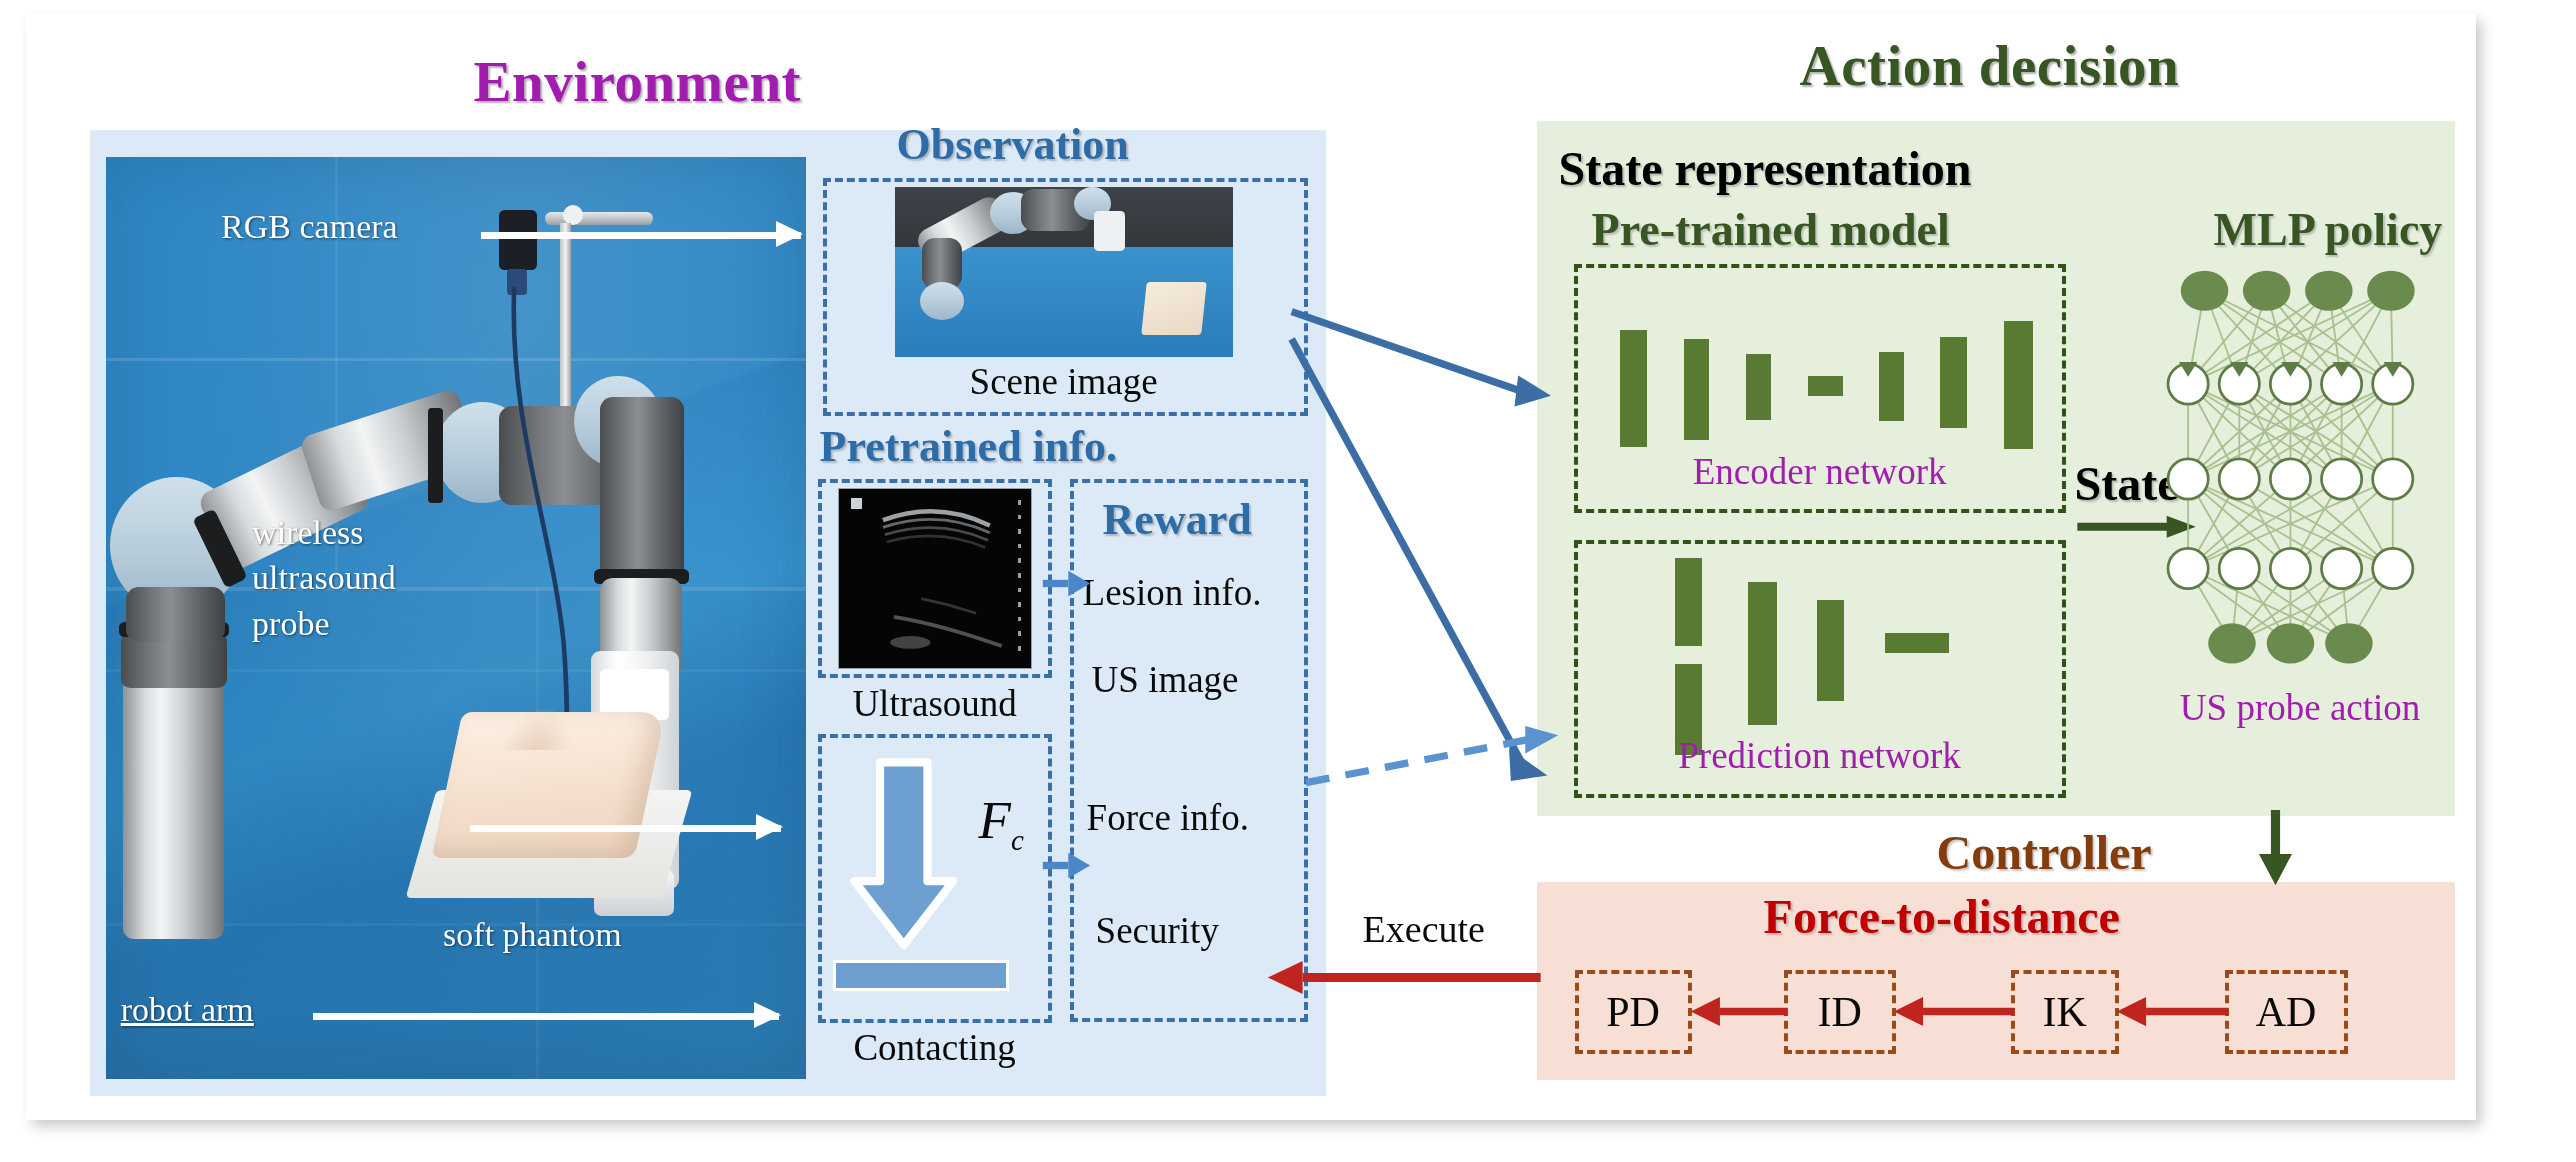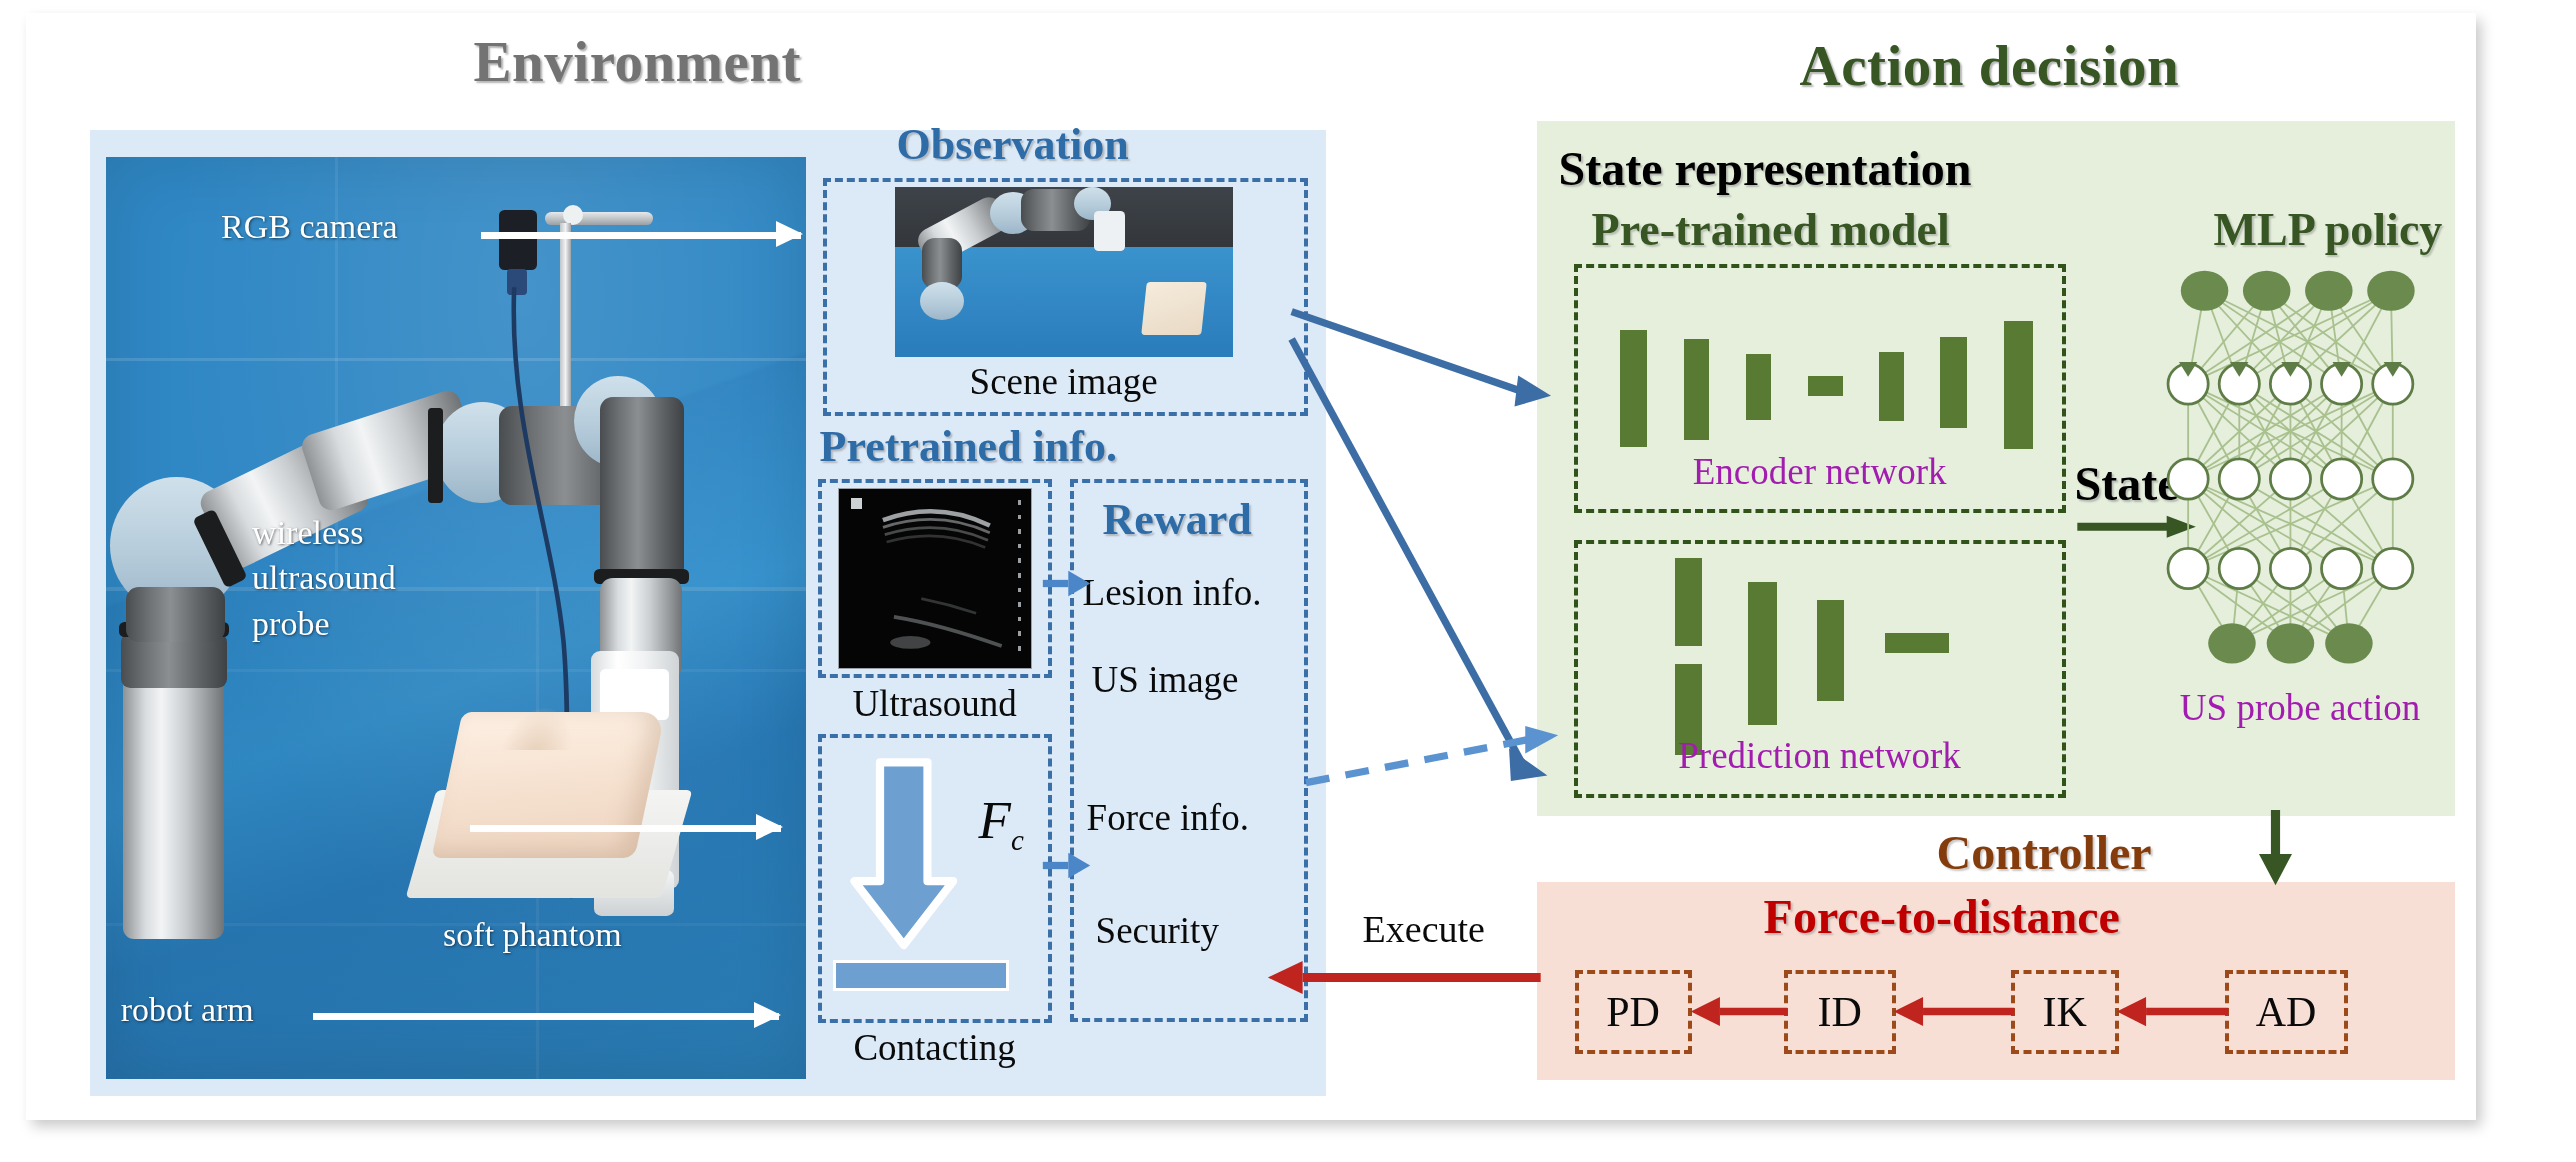--- a/index.html
+++ b/index.html
@@ -12,21 +12,21 @@
   }
 
   .abs { position:absolute; }
 
   
   .sect-title {
     font-weight:bold; letter-spacing:0.5px;
     text-shadow: 1.8px 1.8px 1.8px rgba(120,120,120,0.55);
     white-space:nowrap;
   }
-  #env-title   { left:448px;  top:16px;  font-size:57px; color:#737373;text-align:right; }
+  #env-title   { left:448px;  top:36px;  font-size:57px; color:#a21caf;text-align:right; }
   #act-title   { left:1774px; top:20px;  font-size:57px; color:#375623; }
 
   
   #env-panel {
     left:64px; top:117px; width:1236px; height:966px;
     background:#DCE9F7;
   }
 
   
   #photo {
@@ -196,21 +196,21 @@
       <div class="abs photo-label" style="left:115px;top:51px;">RGB camera</div>
       <div class="warrow abs" style="left:375px;top:75px;width:320px;"></div>
 
       <div class="abs photo-label" style="left:146px;top:357px;">wireless</div>
       <div class="abs photo-label" style="left:146px;top:402px;">ultrasound</div>
       <div class="abs photo-label" style="left:146px;top:448px;">probe</div>
       <div class="warrow abs" style="left:364px;top:668px;width:311px;"></div>
 
       <div class="abs photo-label" style="left:337px;top:759px;">soft phantom</div>
 
-      <div class="abs photo-label" style="left:14.6px;top:834px;">robot arm</div>
+      <div class="abs photo-label" style="left:14.6px;top:834px;text-decoration:underline;">robot arm</div>
       <div class="warrow abs" style="left:207px;top:856px;width:466px;"></div>
     </div>
 
     <div class="abs blue-head" style="left:807px;top:-11px;">Observation</div>
     <div class="abs dash-blue" style="left:733px;top:48px;width:485px;height:238px;"></div>
     <div class="abs" id="scene-img" style="left:805px;top:57px;width:338px;height:170px;">
       <div class="abs" style="left:0;top:0;width:338px;height:60px;background:linear-gradient(180deg,#3e4349,#33373c);"></div>
       <div class="abs" style="left:0;top:60px;width:338px;height:110px;background:linear-gradient(180deg,#3a93cd,#2a7cbb);"></div>
       <div class="seg metal abs" style="left:22px;top:25.6px;width:91px;height:37px;transform:rotate(-28deg);"></div>
       <div class="capblue abs" style="left:95px;top:5.5px;width:46px;height:42px;"></div>

